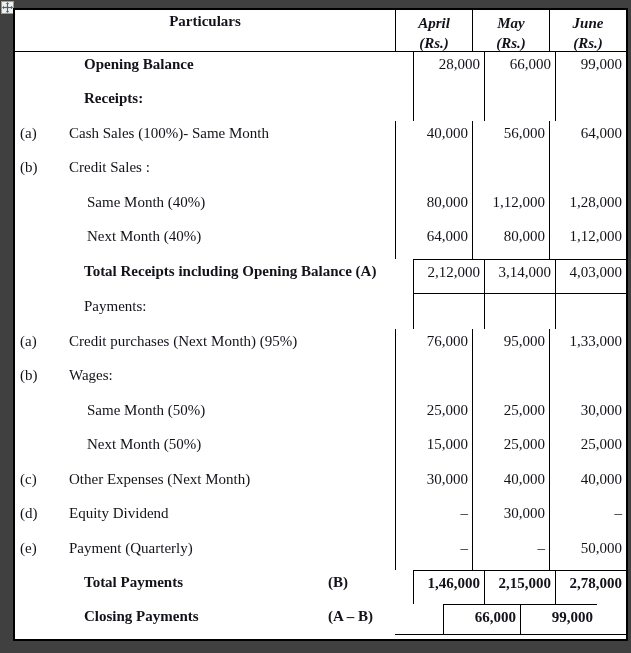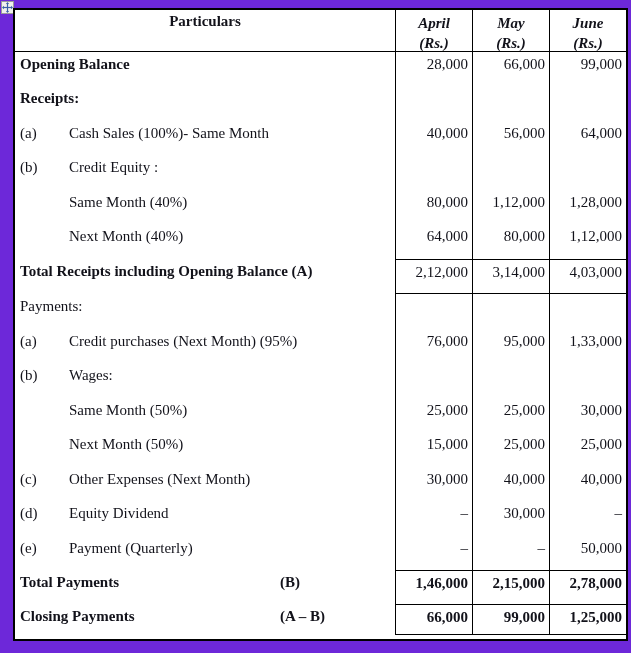--- a/index.html
+++ b/index.html
@@ -1,19 +1,19 @@
 <!DOCTYPE html>
 <html><head>
 <meta charset="utf-8">
 <style>
   html,body{margin:0;padding:0;background:#ffffff;}
   #canvas{
     position:relative;
     width:631px;height:653px;
-    background:#6d28d9;
+    background:#404040;
     font-family:"Liberation Serif","DejaVu Serif",serif;
     color:#12121a;
     overflow:hidden;
   }
   
   #move-handle{
     position:absolute;left:1px;top:1px;
     width:13px;height:13px;
     background:#f1f0ec;
     border:1px solid #9a9a9a;
@@ -34,25 +34,25 @@
   .row{display:flex;box-sizing:border-box;flex:0 0 auto;}
   .cell{box-sizing:border-box;overflow:hidden;white-space:nowrap;}
   .lbl{width:380px;position:relative;padding-top:4px;font-size:15px;line-height:17px;}
   .num{width:77px;border-left:1.5px solid #000;text-align:right;
        padding:4px 4px 0 0;font-size:15px;line-height:17px;}
   
   .row-header{height:42px;border-bottom:1.5px solid #000;}
   .row-header .lbl{text-align:center;font-weight:bold;padding-top:3px;font-size:15px;}
   .row-header .num{text-align:center;font-weight:bold;padding:3px 0 0 0;line-height:20px;font-style:italic;}
   
-  .plain .lbl{padding-left:5px;}
+  .plain .lbl{padding-left:21px;margin-left:48px;}
   .boldlabel .lbl{font-weight:bold;}
   .indexed .lbl{padding-left:5px;}
   .idx{display:inline-block;width:49px;}
-  .indent .lbl{padding-left:54px;}
+  .indent .lbl{padding-left:72px;}
   .ref{position:absolute;left:265px;top:4px;font-weight:bold;}
   
   .boxed .num{border-top:1.5px solid #000;border-bottom:1.5px solid #000;font-weight:normal;}
   .topline .num{border-top:1.5px solid #000;font-weight:bold;}
   .total .lbl{font-weight:bold;}
   
   .h34{height:34px;} .h35{height:35px;} .h32{height:30px;}
   
   .row-strip{height:5px;}
   .row-strip .spacer{width:380px;}
@@ -114,21 +114,21 @@
       <div class="cell lbl">
         <span class="idx">(a)</span><span>Cash Sales (100%)- Same Month</span>
       </div>
       <div class="cell num">40,000</div>
       <div class="cell num">56,000</div>
       <div class="cell num">64,000</div>
     </div>
 
     <div class="row h35 indexed">
       <div class="cell lbl">
-        <span class="idx">(b)</span><span>Credit Equity :</span>
+        <span class="idx">(b)</span><span>Credit Sales :</span>
       </div>
       <div class="cell num"></div>
       <div class="cell num"></div>
       <div class="cell num"></div>
     </div>
 
     <div class="row h34 indent">
       <div class="cell lbl">Same Month (40%)</div>
       <div class="cell num">80,000</div>
       <div class="cell num">1,12,000</div>
@@ -225,21 +225,20 @@
       <div class="cell num">2,78,000</div>
     </div>
 
     <div class="row h32 plain total topline">
       <div class="cell lbl">
         <span>Closing Payments</span>
         <span class="ref">(A – B)</span>
       </div>
       <div class="cell num">66,000</div>
       <div class="cell num">99,000</div>
-      <div class="cell num">1,25,000</div>
     </div>
 
     <div class="row row-strip">
       <div class="cell spacer"></div>
       <div class="cell cap"></div>
     </div>
 
   </div>
 </div>
 

